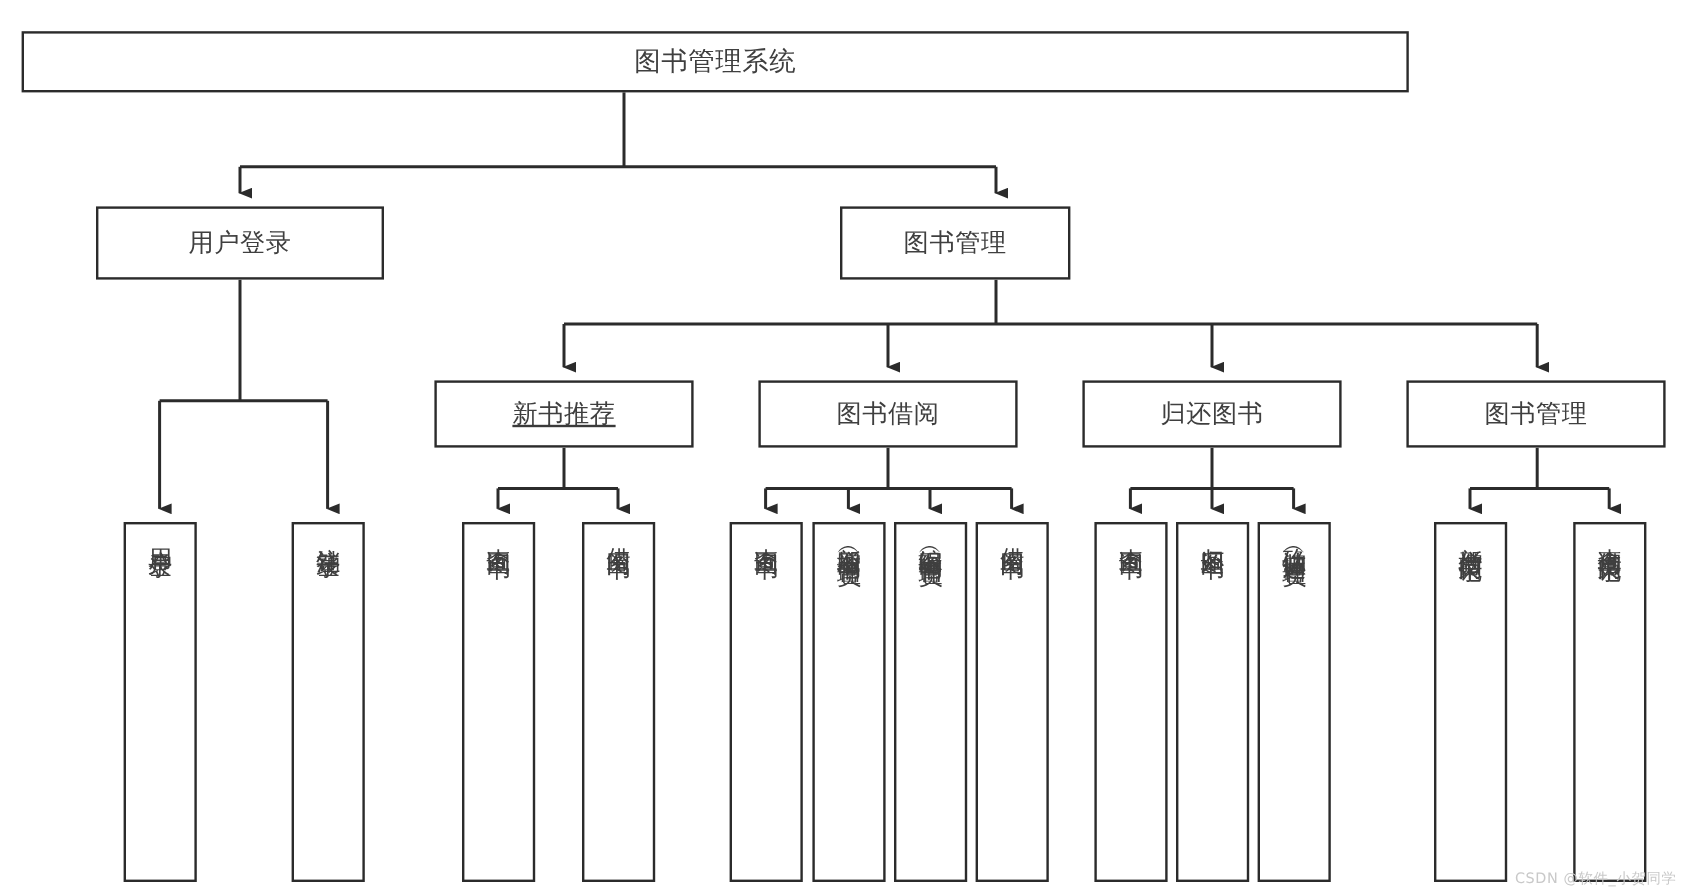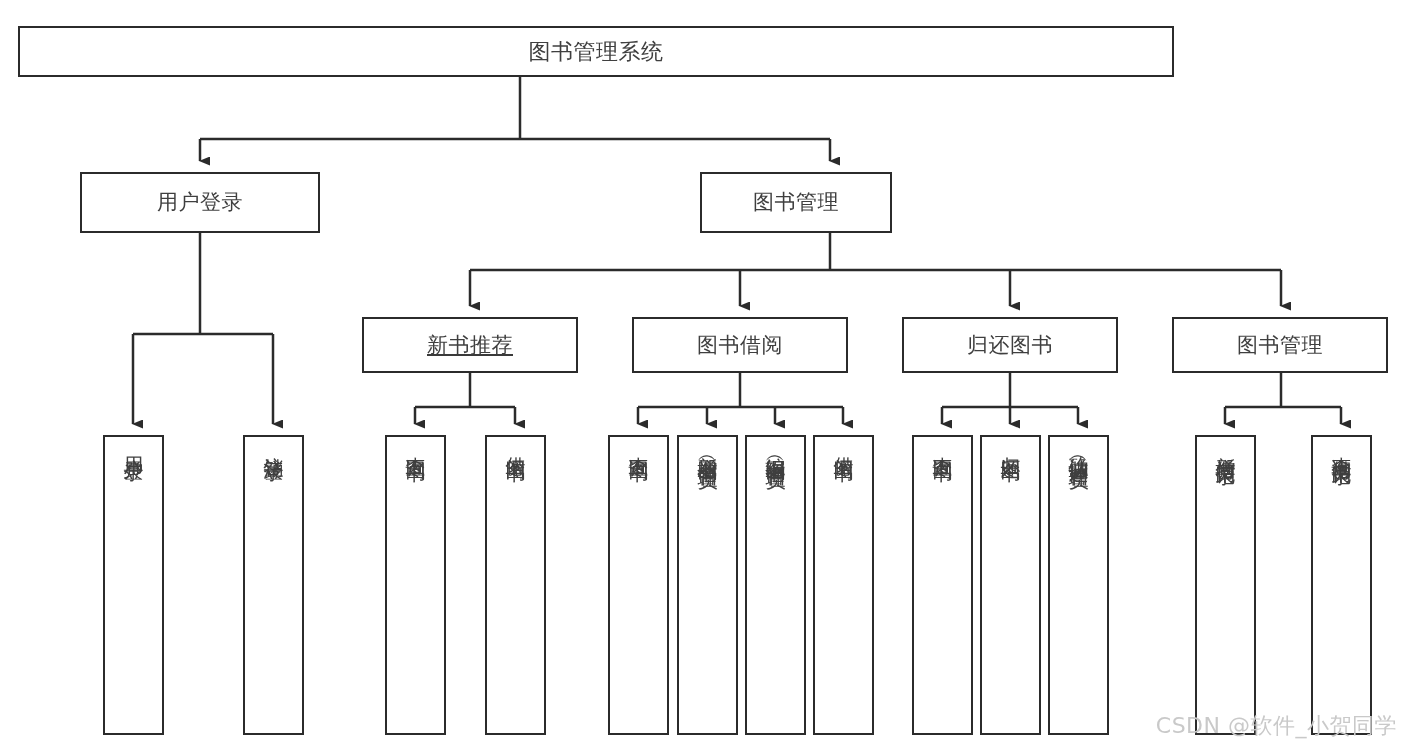--- a/index.html
+++ b/index.html
@@ -67,21 +67,21 @@
   .node.vert.tall .label {
     max-height: 296px;
   }
   .node.vert.mid .label {
     max-height: 294px;
   }
   .watermark {
     position: absolute;
     right: 8px;
     bottom: 6px;
-    font-size: 22px;
+    font-size: 12px;
     color: #c9c9c9;
     white-space: nowrap;
     letter-spacing: 0.5px;
   }
 </style>
 </head>
 <body>
 
 <div id="canvas">
 

